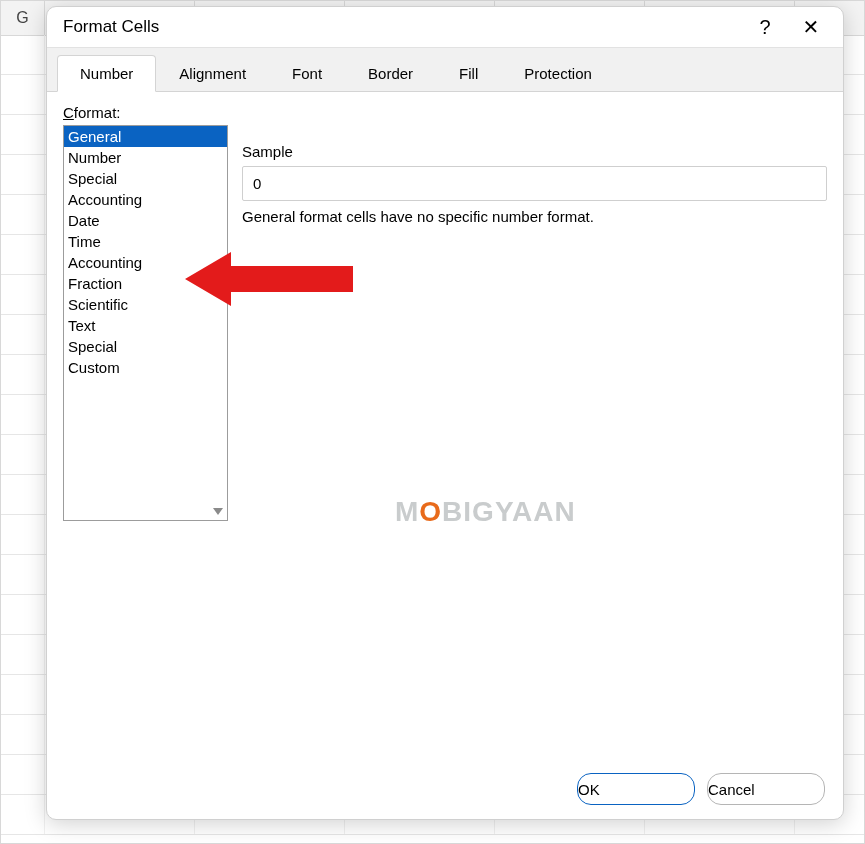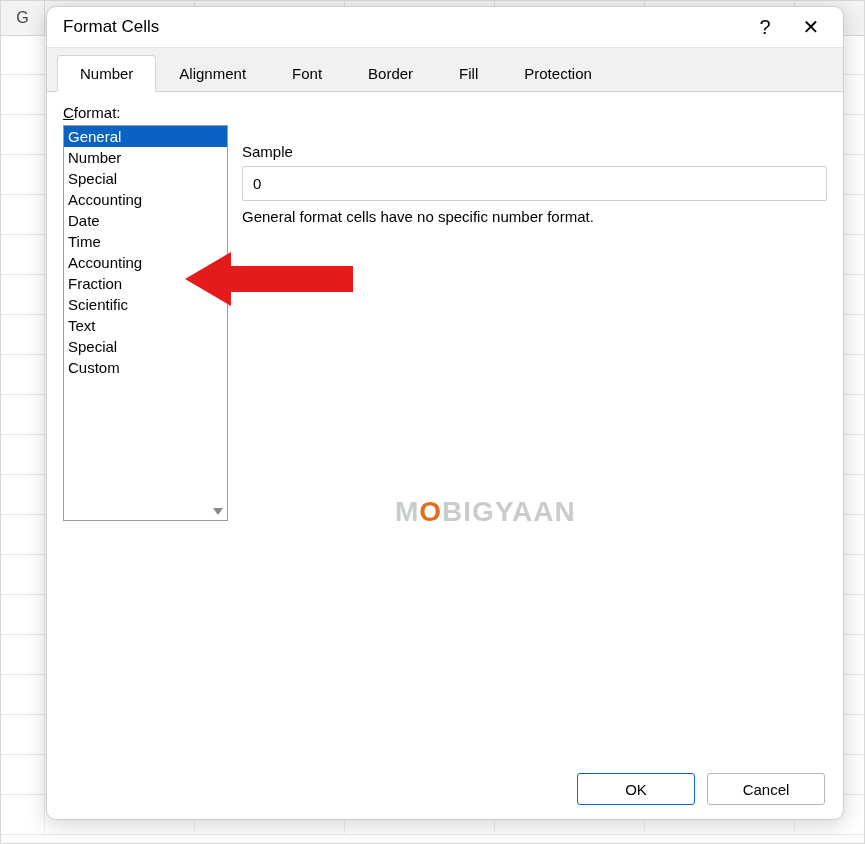--- a/index.html
+++ b/index.html
@@ -47,21 +47,21 @@
   .desc { margin-top:7px; font-size:15px; }
 
   .watermark { position:absolute; left:348px; top:404px; font-size:28px; font-weight:800; color:#c9cccd; letter-spacing:1px; font-family: Arial, sans-serif; }
   .watermark .dot { color:#e86a1a; }
 
   
   .arrow { position:absolute; left:138px; top:158px; pointer-events:none; }
   .arrow svg { width:168px; height:58px; }
 
   .footer { padding:14px 18px; display:flex; justify-content:flex-end; gap:12px; border-top:1px solid transparent; }
-  .btn { width:118px; height:32px; border:1px solid #b5b5b5; background:#fff; border-radius:3px; font-size:15px; display:flex; align-items:center; justify-content:center; cursor:default; }
+  .btn { width:118px; height:32px; border:1px solid #b5b5b5; background:#fff; border-radius:14px; font-size:15px; display:flex; align-items:center; cursor:default; }
   .btn.primary { border:1px solid #0a63c2; }
 </style>
 </head>
 <body>
 
 <div class="sheet">
   <div class="colhdr">
     <div class="cell first">G</div>
     <div class="cell"></div>
     <div class="cell"></div>

